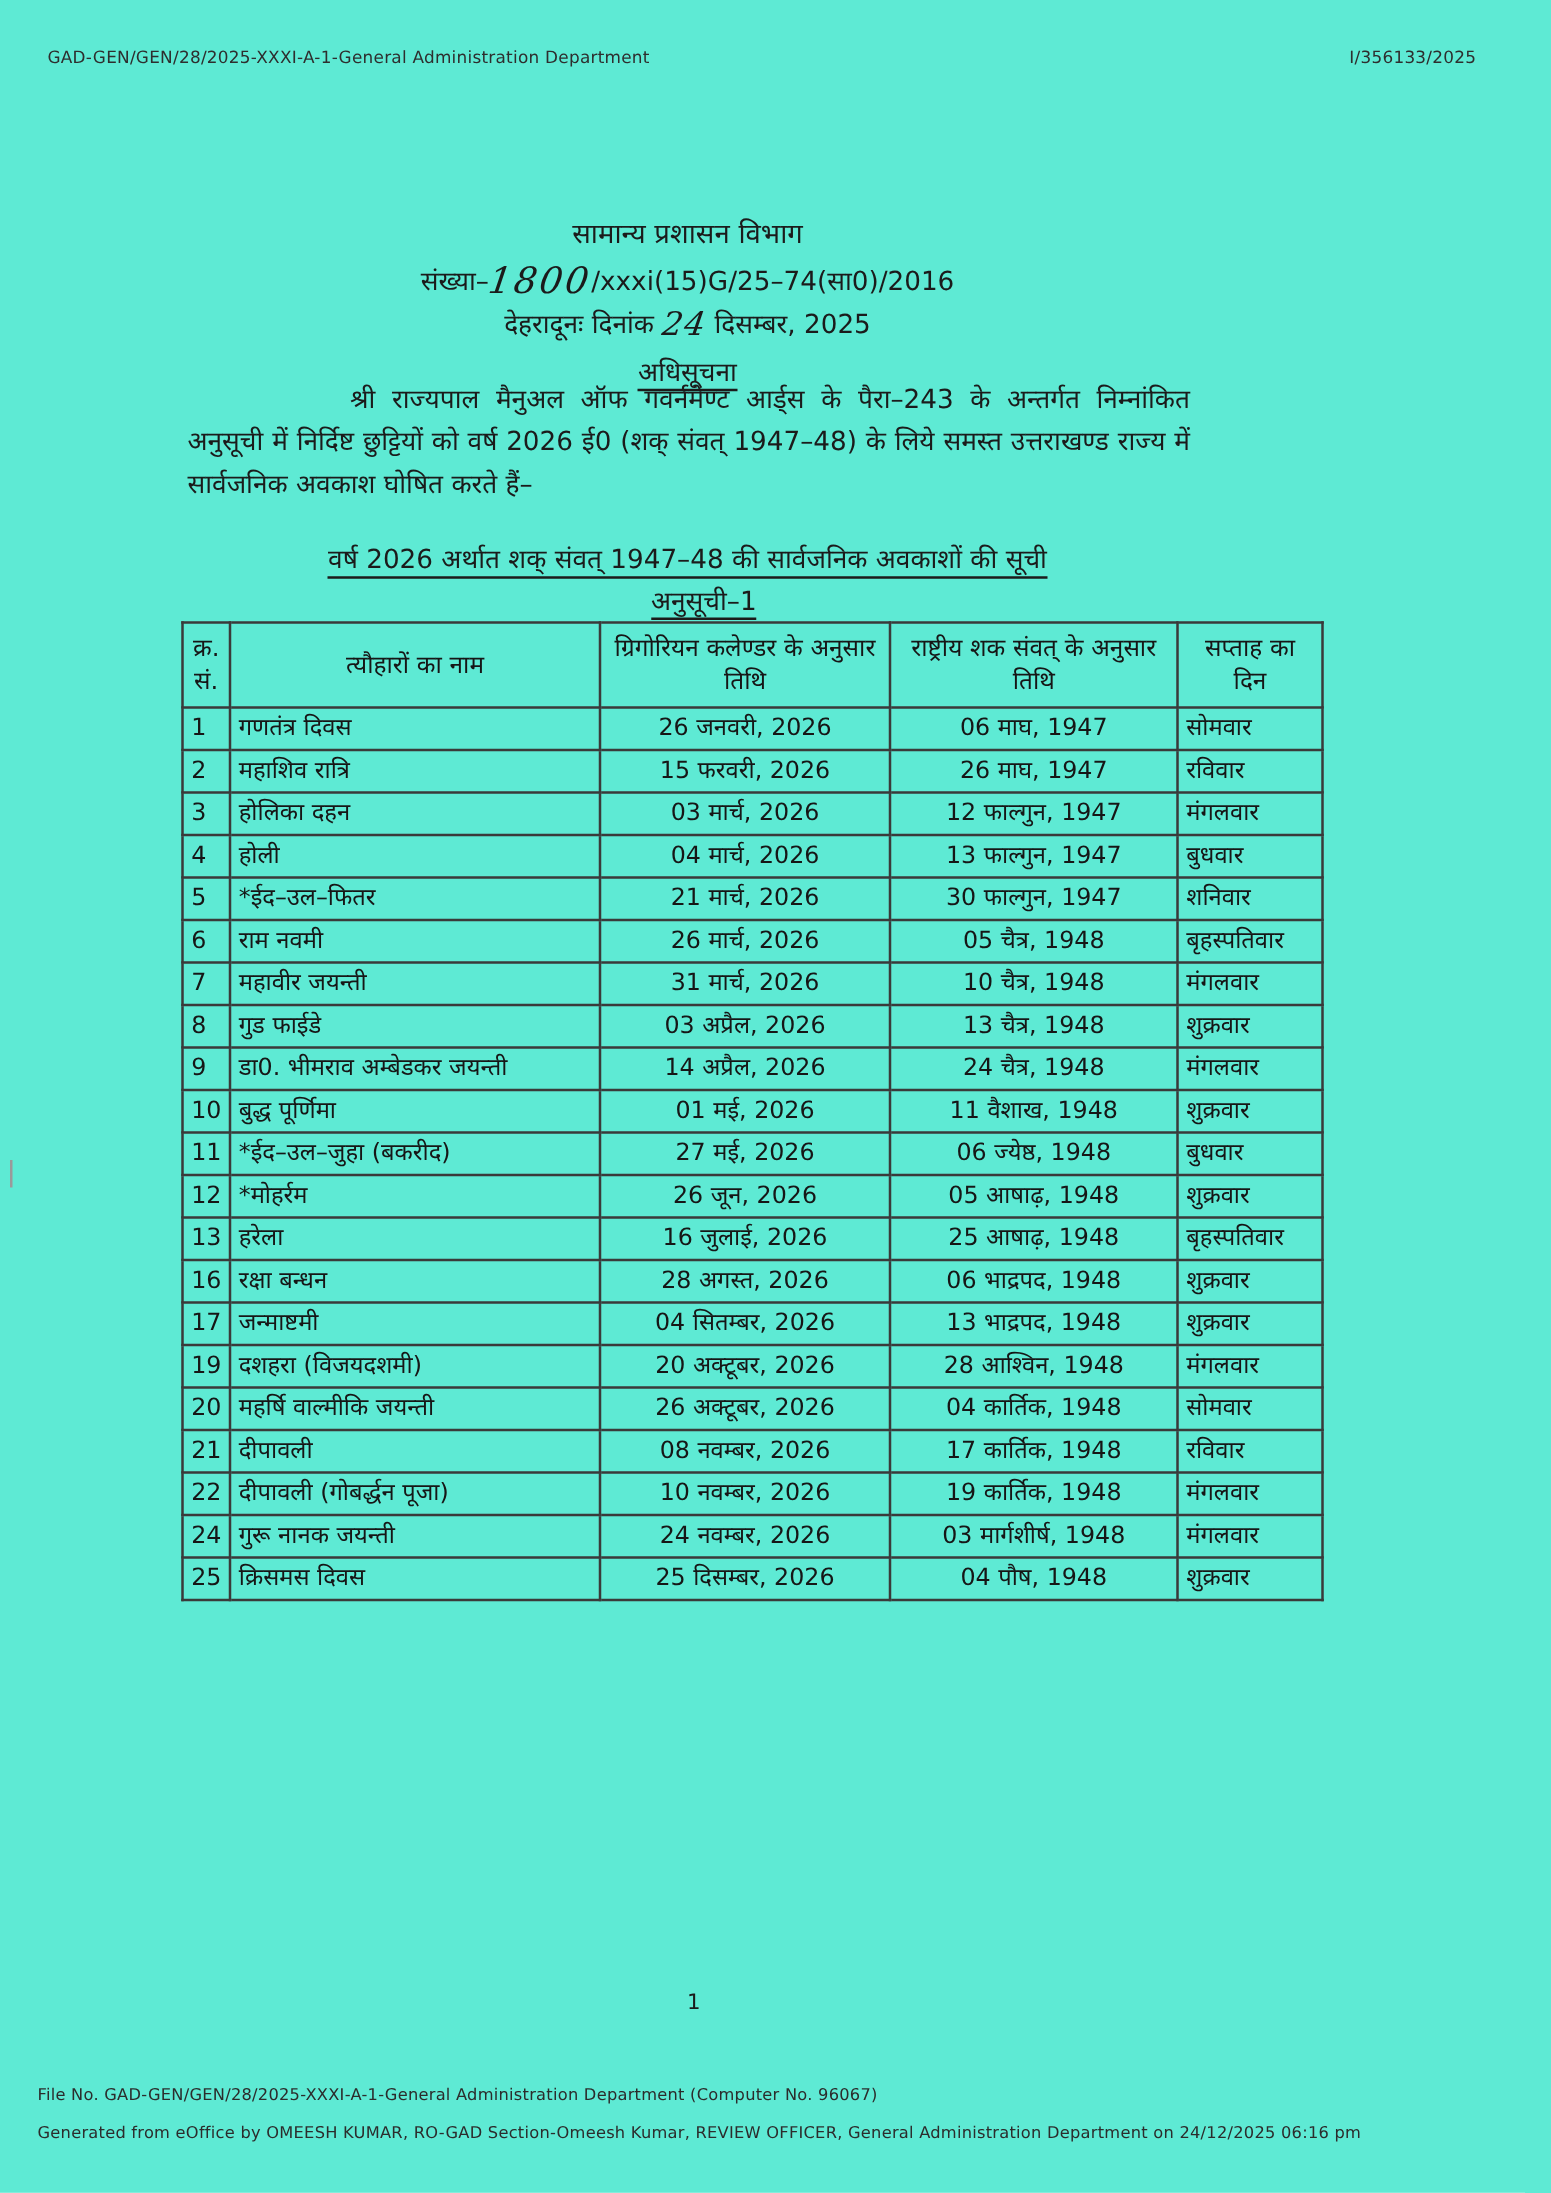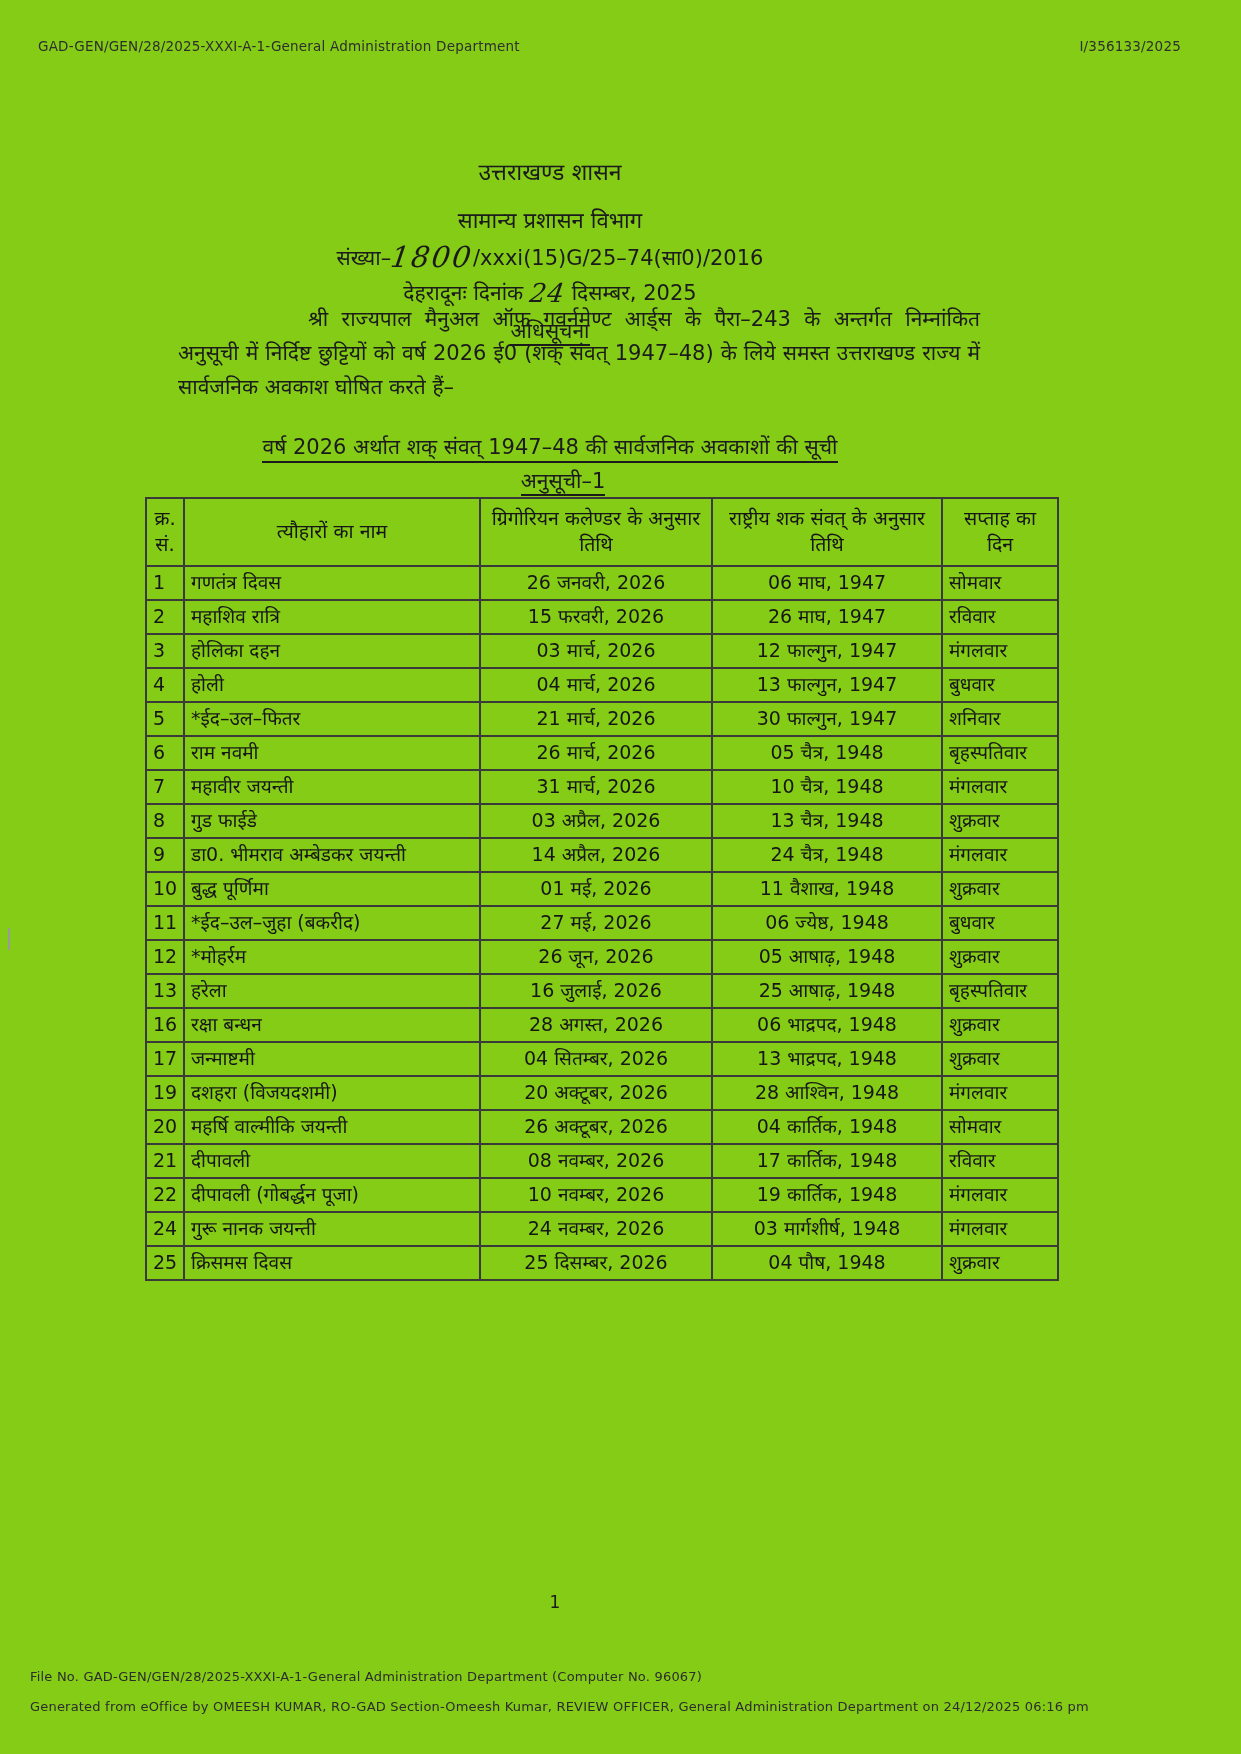--- a/index.html
+++ b/index.html
@@ -3,39 +3,39 @@
 <meta charset="utf-8">
 <style>
   html,body{margin:0;padding:0;}
   body{
     width:1241px;height:1754px;position:relative;
     background:#f7f6f2;
     font-family:"DejaVu Sans","Liberation Sans",sans-serif;
     color:#1b1b1b;
   }
   .page{
-    position:absolute;inset:0;background:#84cc16;overflow:hidden;
+    position:absolute;inset:0;background:#5eead4;overflow:hidden;
   }
   
   .refline{position:absolute;top:38px;left:38px;right:60px;display:flex;justify-content:space-between;
     font-size:13.5px;color:#2e2e2e;letter-spacing:.2px;}
   
   .headblock{position:absolute;top:156px;left:150px;width:800px;text-align:center;line-height:1.45;}
   .h-govt{font-size:23px;}
   .h-dept{font-size:22px;margin-top:16px;}
   .h-number{font-size:21px;margin-top:6px;}
   .h-place{font-size:21px;margin-top:4px;}
   .handwritten{display:inline-block;font-family:"DejaVu Serif",serif;font-style:italic;
     transform:skewX(-8deg);font-size:29px;line-height:0;position:relative;top:2px;letter-spacing:2px;}
   .handwritten.small{font-size:26px;letter-spacing:1px;}
   .h-notif{font-size:21px;margin-top:8px;}
   .h-notif span{border-bottom:2px solid #1b1b1b;padding-bottom:1px;}
   
   .para{position:absolute;top:302px;left:150px;width:802px;font-size:21px;line-height:34px;
-    text-align:justify;text-indent:130px;margin-left:28px;}
+    text-align:justify;text-indent:130px;}
   
   .list-title{position:absolute;top:432px;left:150px;width:800px;text-align:center;font-size:21px;}
   .list-title span{border-bottom:2px solid #1b1b1b;padding-bottom:2px;}
   .schedule{position:absolute;top:466px;left:163px;width:800px;text-align:center;font-size:21px;}
   .schedule span{border-bottom:2px solid #1b1b1b;padding-bottom:1px;}
   
   table.holidays{
     position:absolute;top:497px;left:145px;width:912px;
     border-collapse:collapse;table-layout:fixed;
     font-size:19px;color:#161616;
@@ -67,21 +67,20 @@
 <body>
 
 <div class="page">
 
   <div class="refline">
     <span>GAD-GEN/GEN/28/2025-XXXI-A-1-General Administration Department</span>
     <span>I/356133/2025</span>
   </div>
 
   <div class="headblock">
-    <div class="h-govt">उत्तराखण्ड शासन</div>
     <div class="h-dept">सामान्य प्रशासन विभाग</div>
     <div class="h-number"><span>संख्या–</span><span class="handwritten">1800</span><span>/xxxi(15)G/25–74(सा0)/2016</span></div>
     <div class="h-place"><span>देहरादूनः  दिनांक </span><span class="handwritten small">24</span><span> दिसम्बर, 2025</span></div>
     <div class="h-notif"><span>अधिसूचना</span></div>
   </div>
 
   <div class="para">श्री राज्यपाल मैनुअल ऑफ गवर्नमेण्ट आर्ड्स के पैरा–243 के अन्तर्गत निम्नांकित अनुसूची में निर्दिष्ट छुट्टियों को वर्ष 2026 ई0 (शक् संवत् 1947–48) के लिये समस्त उत्तराखण्ड राज्य में सार्वजनिक अवकाश घोषित करते हैं–</div>
 
   <div class="list-title"><span>वर्ष 2026 अर्थात शक् संवत् 1947–48 की सार्वजनिक अवकाशों की सूची</span></div>
   <div class="schedule"><span>अनुसूची–1</span></div>

